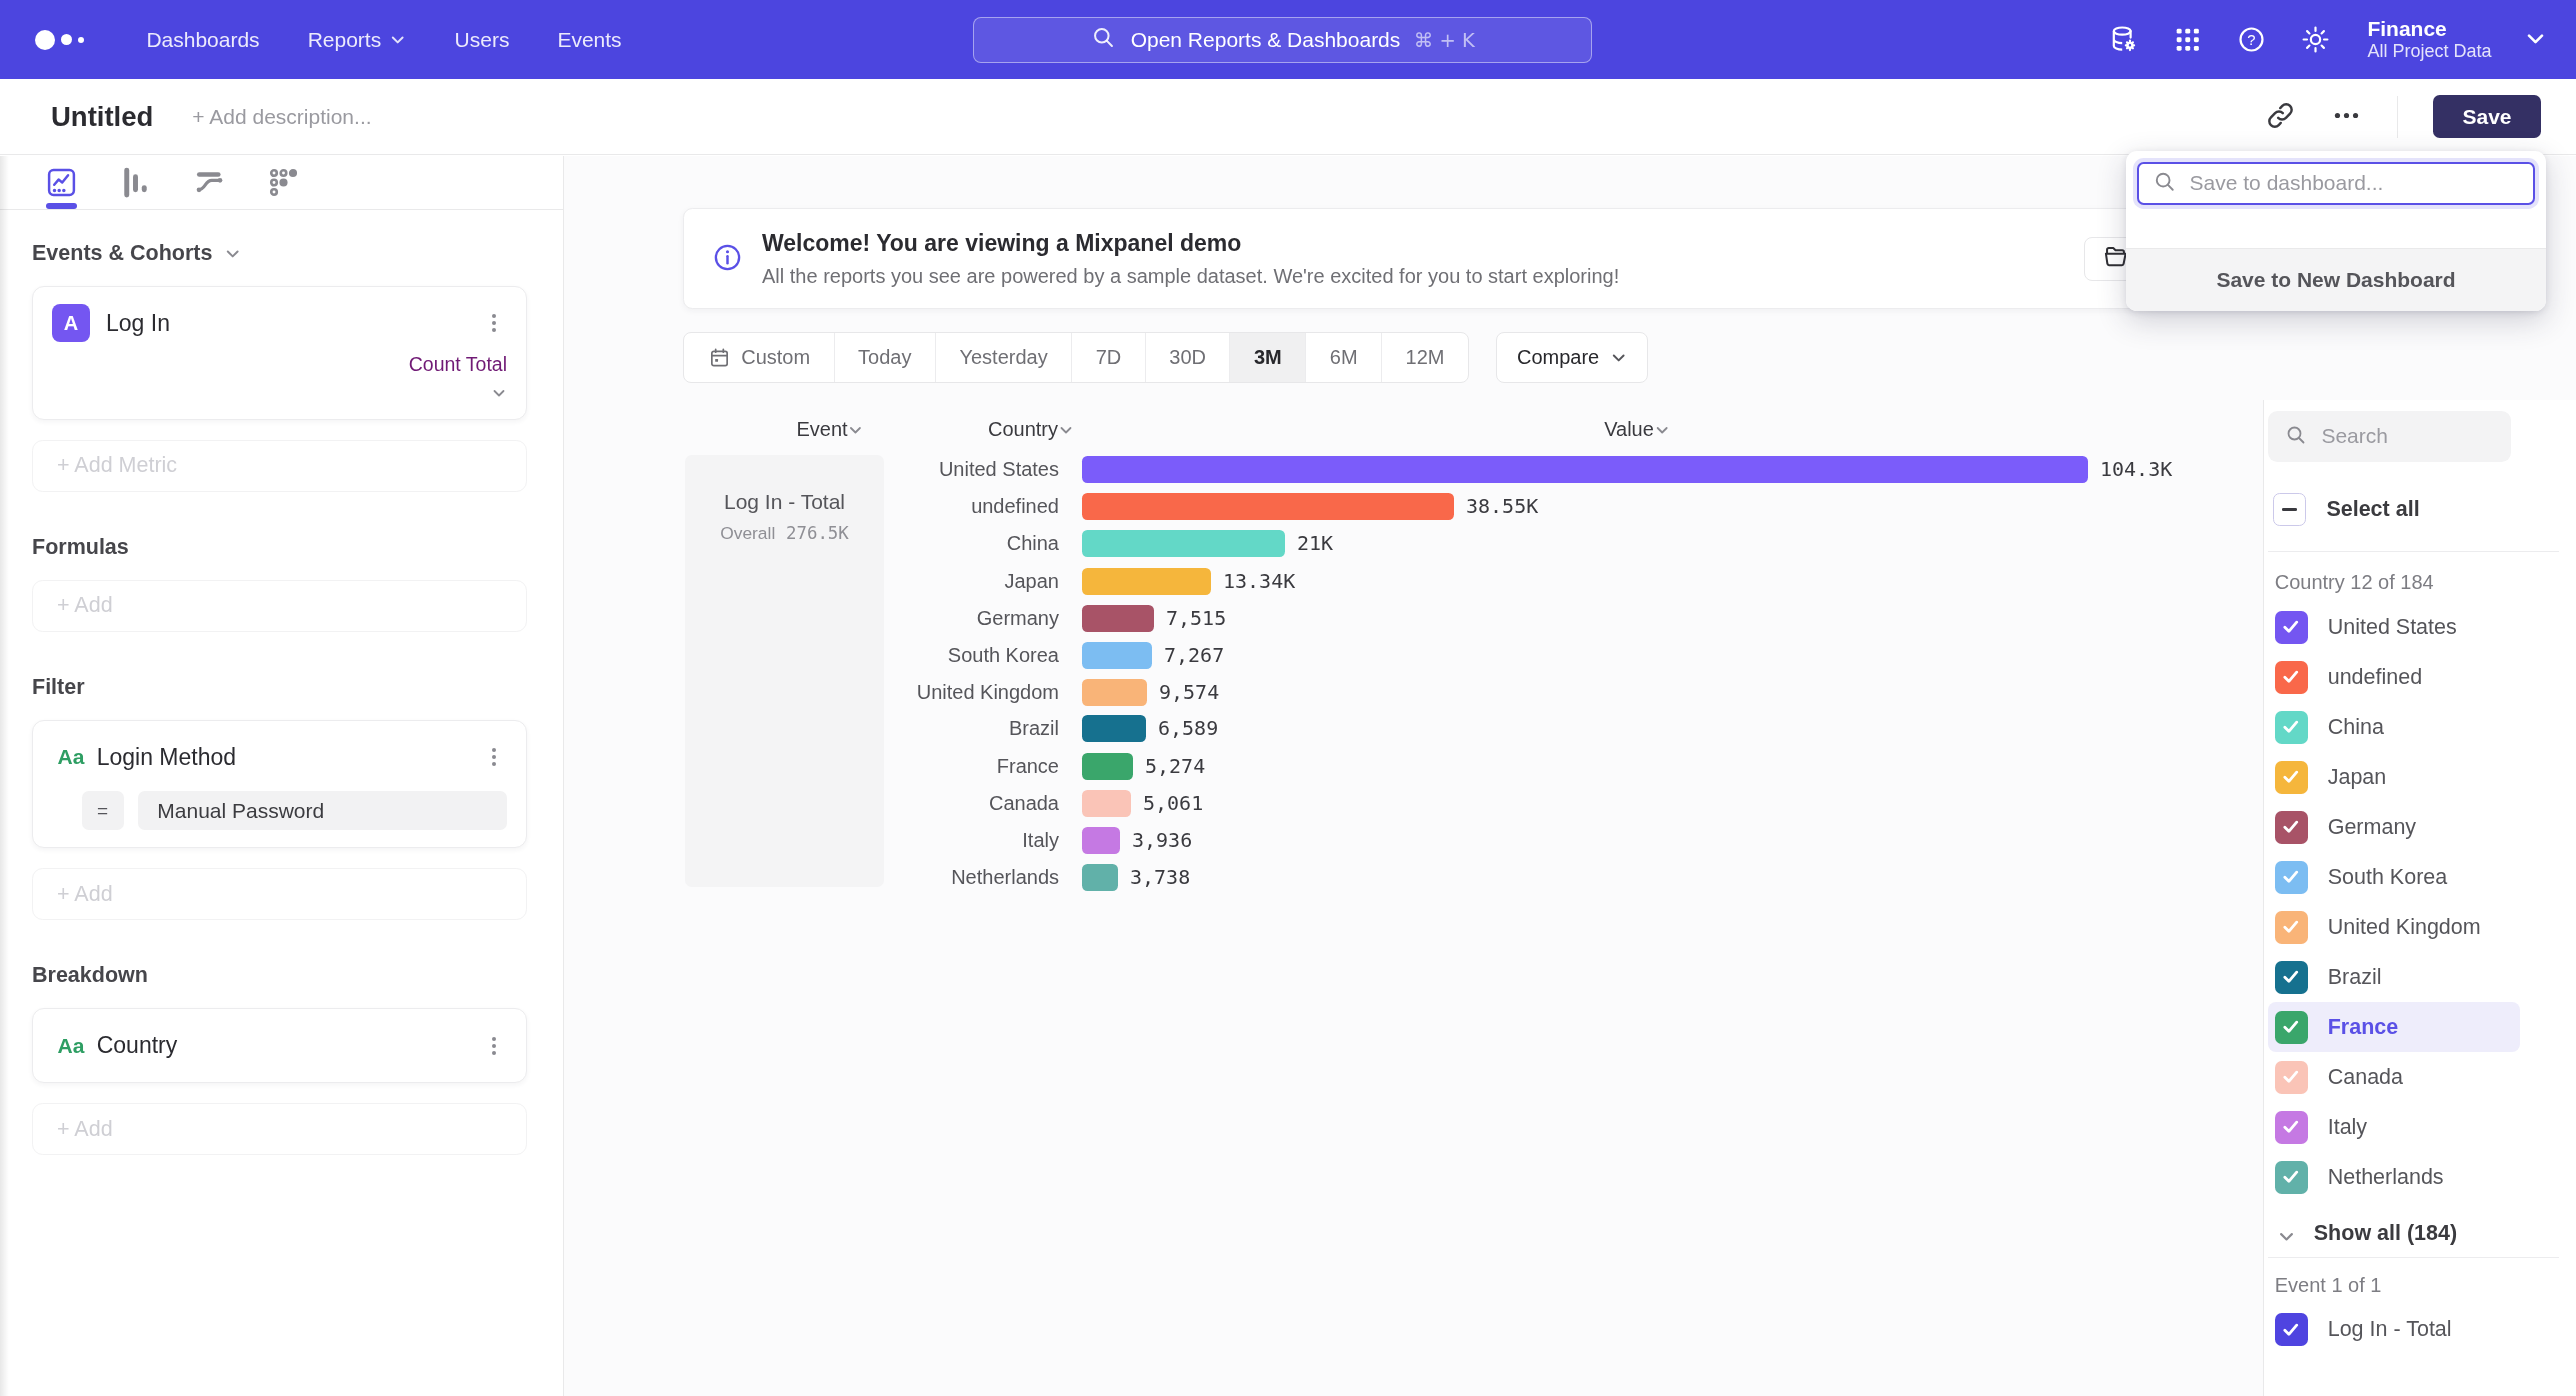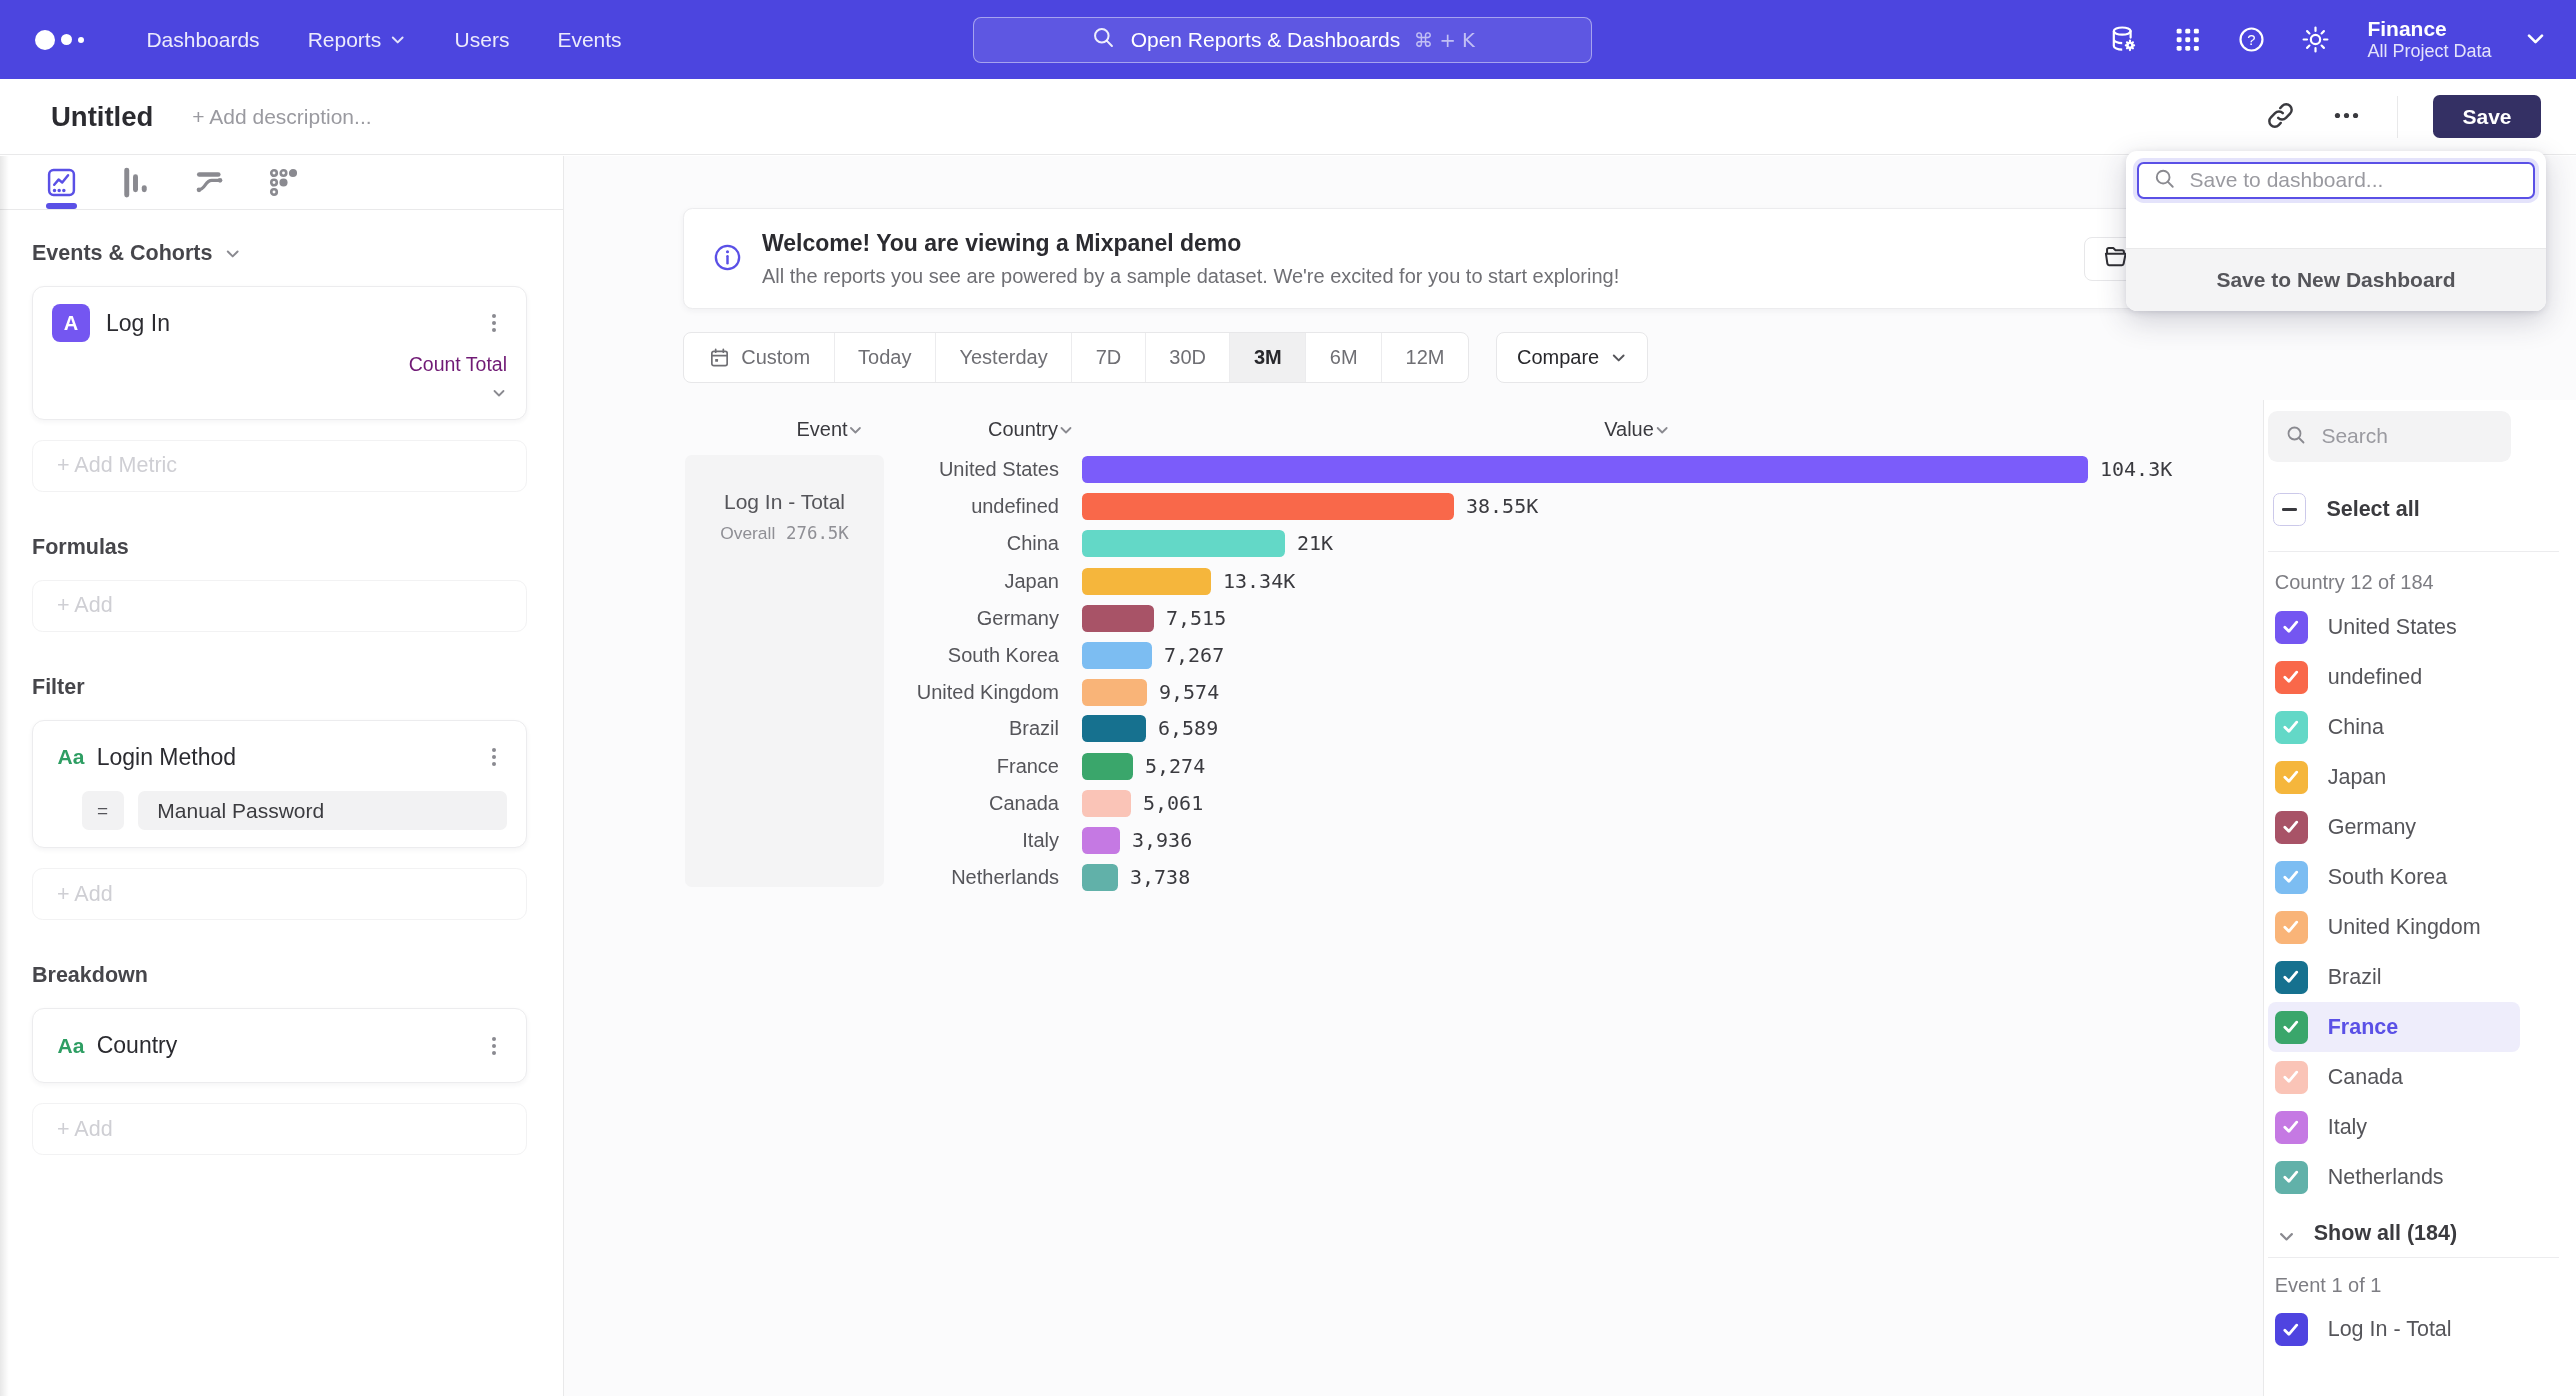--- a/index.html
+++ b/index.html
@@ -98,21 +98,21 @@
   .frow { display:flex; align-items:center; gap:20px; height:50px; padding-left:6.7px; width:252px; border-radius:8px; cursor:pointer; }
   .frow.hl { background:#eeedfb; }
   .fcheck { width:33px; height:33px; border-radius:6.7px; display:flex; align-items:center; justify-content:center; flex:none; }
   .flabel { font-size:21.5px; color:#55555a; white-space:nowrap; }
   .frow.hl .flabel { color:#5a50e6; font-weight:600; }
   .showall { display:flex; align-items:flex-end; gap:17.4px; height:44px; padding-left:9.4px; cursor:pointer; }
   .showall-label { font-size:21.5px; font-weight:700; color:#3b3b3f; }
 
   
   .save-pop { position:absolute; left:2126px; top:151px; width:420px; height:160px; background:#fff; border-radius:10.7px; box-shadow:0 9.4px 29.5px rgba(40,40,70,.20), 0 1.3px 6.7px rgba(40,40,70,.10); z-index:60; overflow:hidden; }
-  .sp-input { margin:10.7px 10.7px 0 10.7px; height:37px; border:2px solid #5a50e6; border-radius:6.7px; box-shadow:0 0 0 4px rgba(90,80,230,.16); display:flex; align-items:center; gap:12px; padding:0 13.4px; background:#fff; }
+  .sp-input { margin:10.7px 10.7px 0 10.7px; height:43px; border:2px solid #5a50e6; border-radius:6.7px; box-shadow:0 0 0 4px rgba(90,80,230,.16); display:flex; align-items:center; gap:12px; padding:0 13.4px; background:#fff; }
   .sp-input input { border:none; outline:none; background:transparent; font-size:21px; color:#3c3c40; width:322px; font-family:inherit; }
   .sp-input input::placeholder { color:#9a9aa0; }
   .sp-footer { position:absolute; left:0; right:0; bottom:0; top:97px; background:#f4f4f5; border-top:1.3px solid #e9e9ea; display:flex; align-items:center; justify-content:center; font-size:21px; font-weight:600; color:#55555a; cursor:pointer; }
 </style>
 </head>
 <body>
 
 <div class="topnav">
   <div class="logo">
       <i></i>

